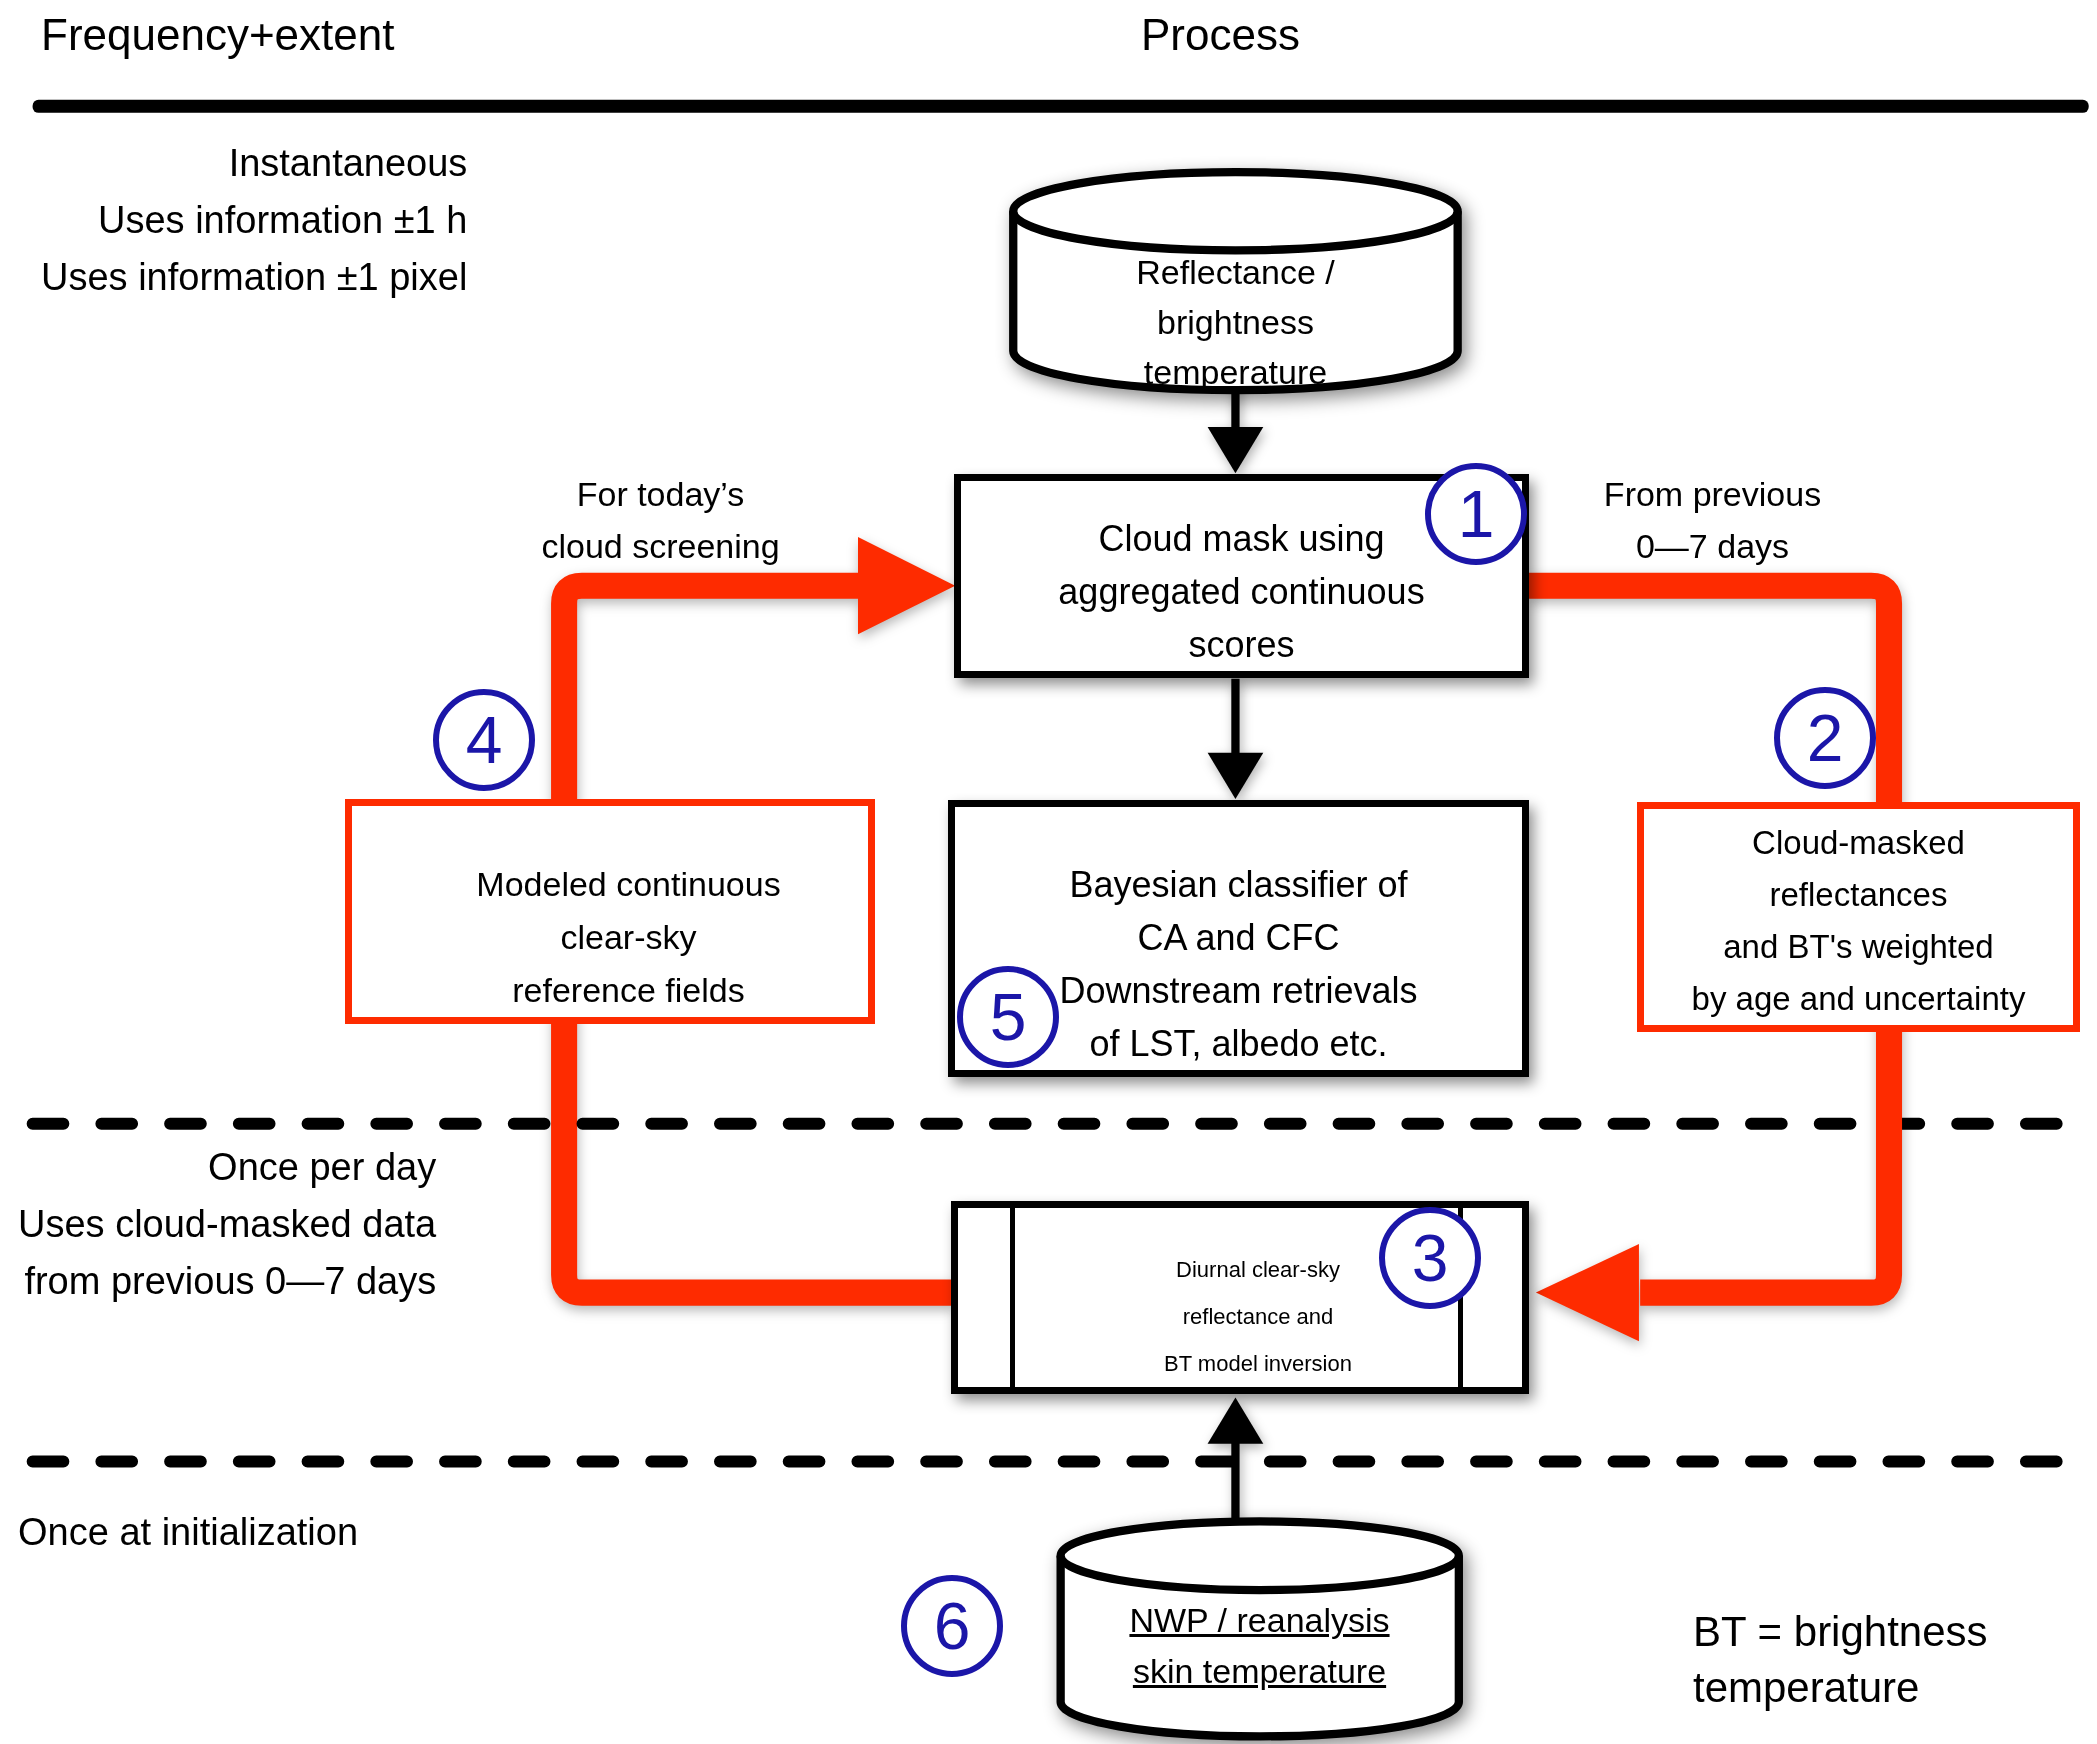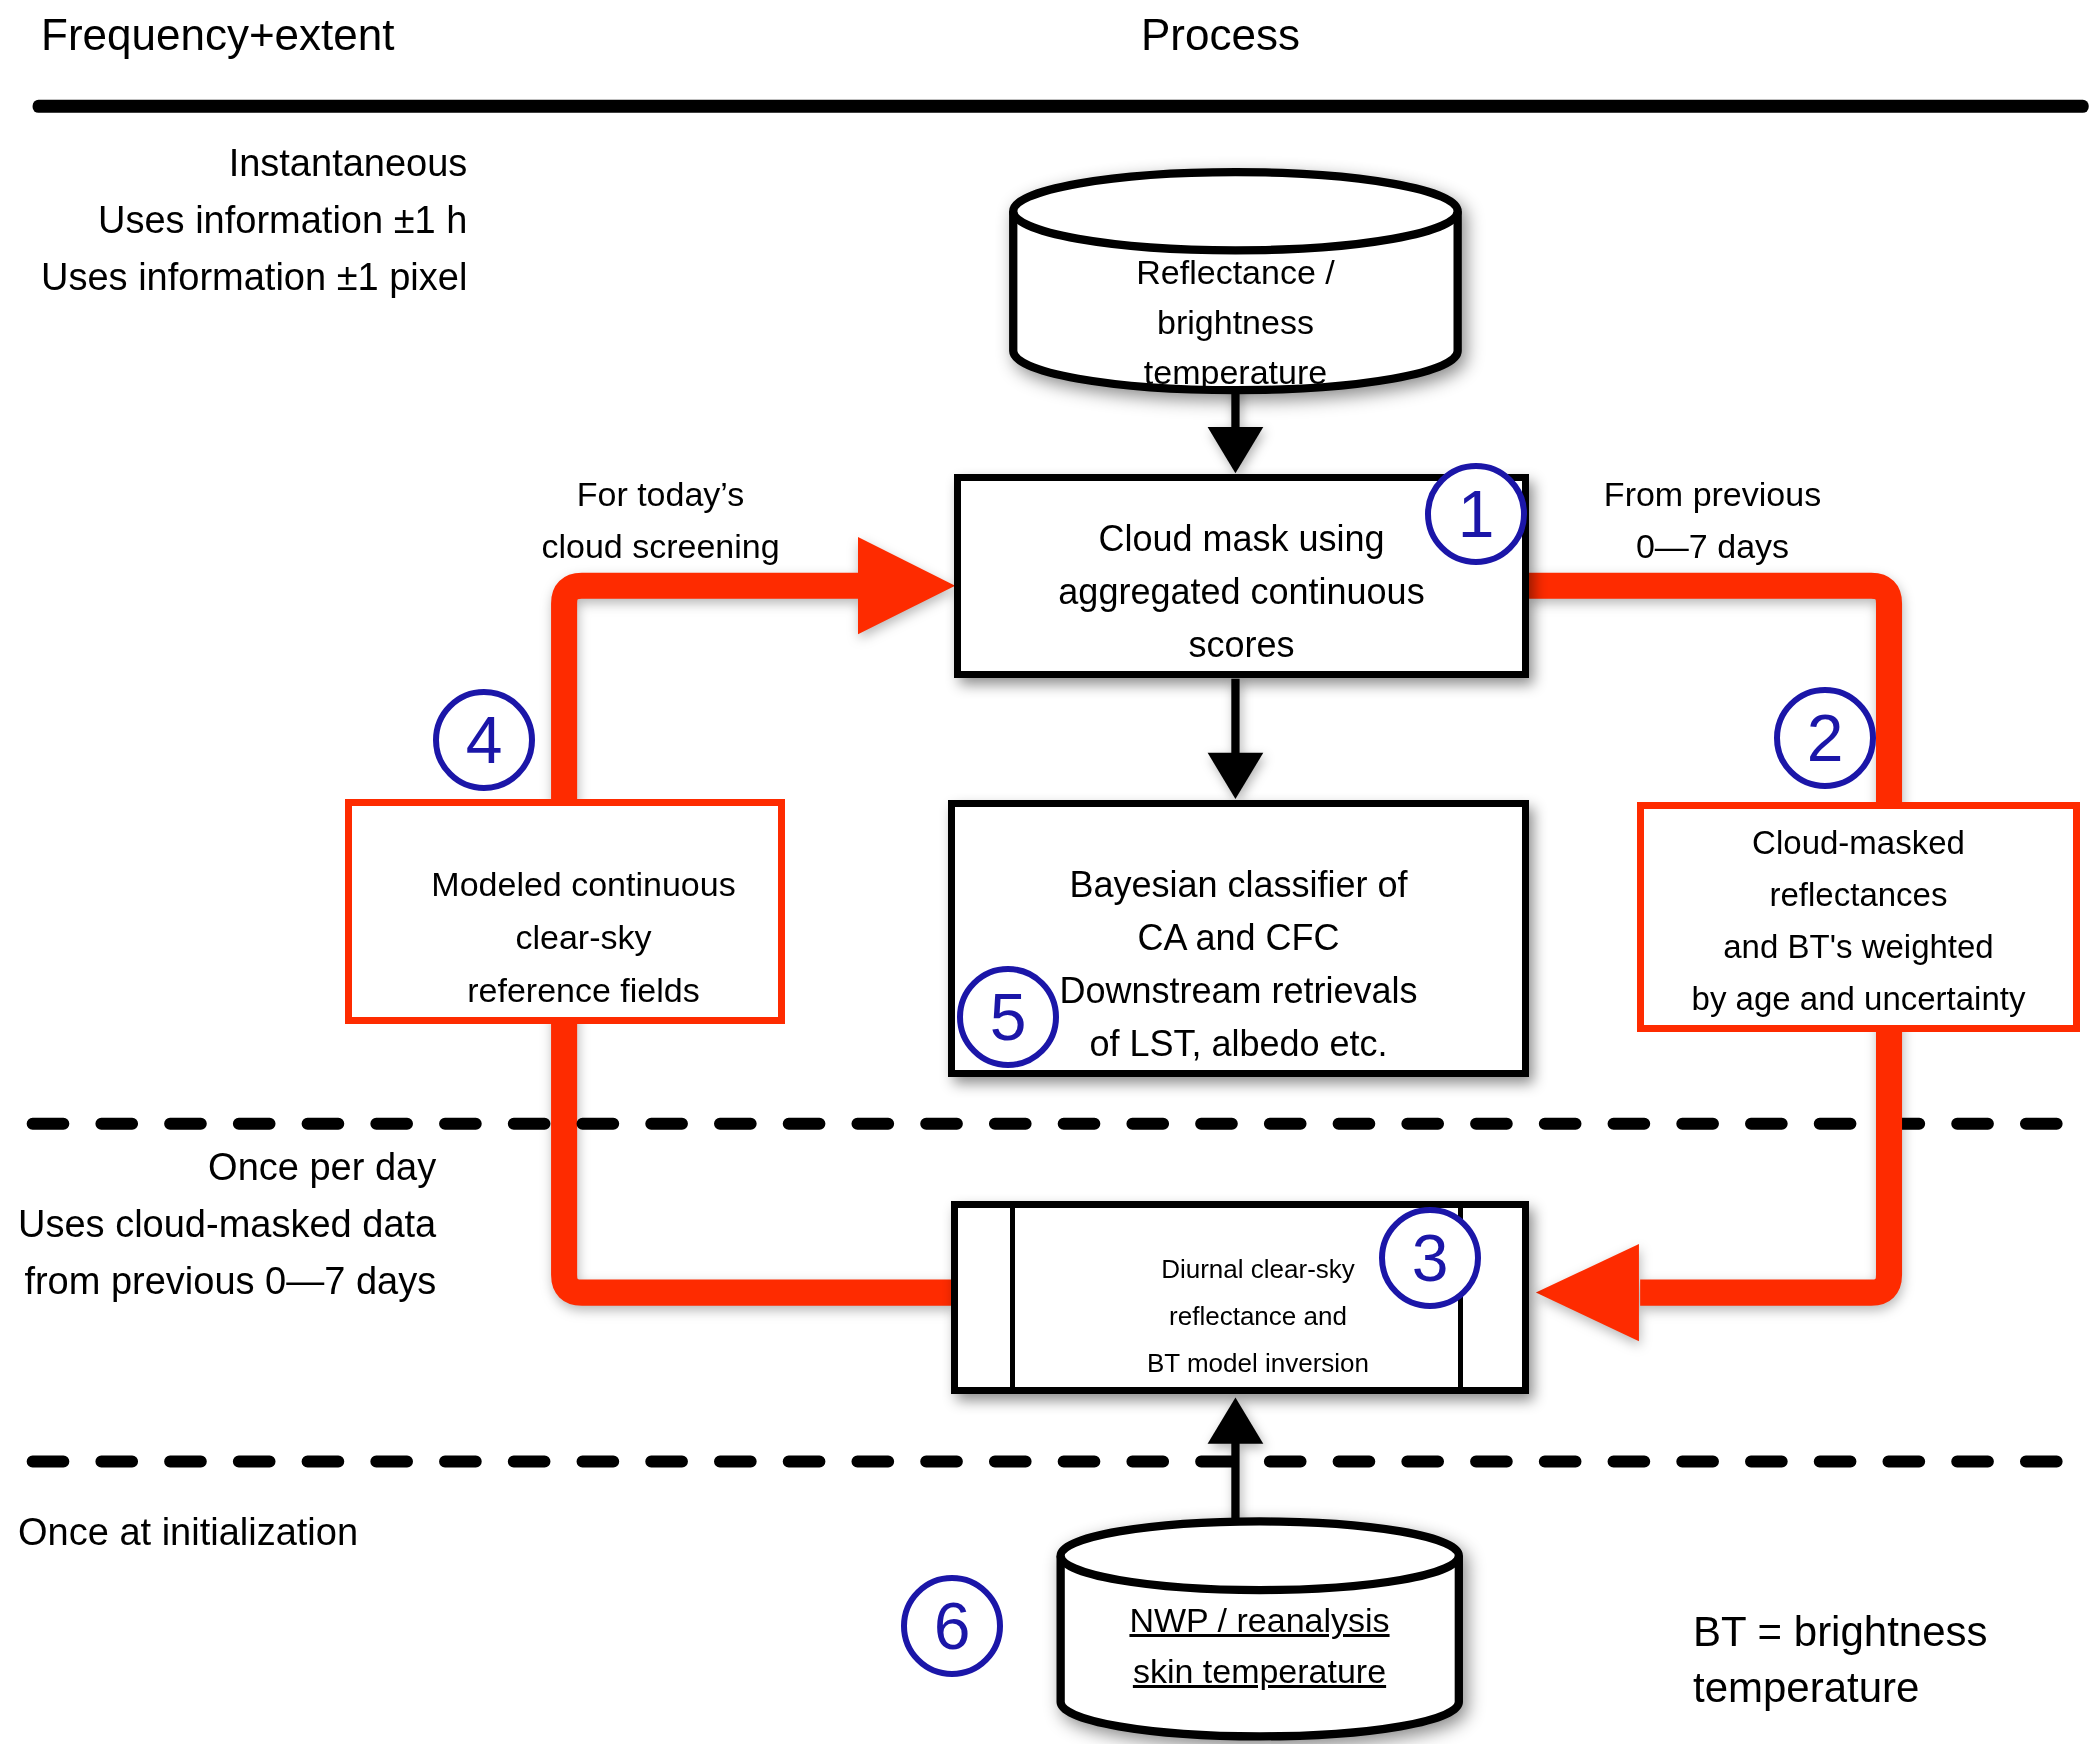--- a/index.html
+++ b/index.html
@@ -110,21 +110,21 @@
     <div>0—7 days</div>
   </div>
 
   <div class="box box-black boxtext z2" style="left:954px;top:474px;width:575px;height:204px;">
     <div>Cloud mask using</div>
     <div>aggregated continuous</div>
     <div>scores</div>
   </div>
   <div class="badge" style="left:1425px;top:463px;">1</div>
 
-  <div class="box box-red boxtext z2" style="left:345px;top:799px;width:440px;height:225px;font-size:34px;padding-left:37px;">
+  <div class="box box-red boxtext z2" style="left:345px;top:799px;width:530px;height:225px;font-size:34px;padding-left:37px;">
     <div>Modeled continuous</div>
     <div>clear-sky</div>
     <div>reference fields</div>
   </div>
   <div class="badge" style="left:433px;top:689px;">4</div>
 
   <div class="box box-black boxtext z2" style="left:948px;top:800px;width:581px;height:277px;">
     <div>Bayesian classifier of</div>
     <div>CA and CFC</div>
     <div>Downstream retrievals</div>
@@ -139,21 +139,21 @@
     <div>by age and uncertainty</div>
   </div>
   <div class="badge" style="left:1774px;top:687px;">2</div>
 
   <div class="abs note z2" style="left:18px;top:1139px;">
     <div>Once per day</div>
     <div>Uses cloud-masked data</div>
     <div>from previous 0—7 days</div>
   </div>
 
-  <div class="box box-black z2" style="left:951px;top:1201px;width:578px;height:193px;font-size:26px;line-height:47px;padding-left:36px;">
+  <div class="box box-black z2" style="left:951px;top:1201px;width:578px;height:193px;font-size:22px;line-height:47px;padding-left:36px;">
     <div class="innerline" style="left:52px;"></div>
     <div class="innerline" style="right:59px;"></div>
     <div>Diurnal clear-sky</div>
     <div>reflectance and</div>
     <div>BT model inversion</div>
   </div>
   <div class="badge" style="left:1379px;top:1207px;">3</div>
 
   <div class="abs note z2" style="left:18px;top:1504px;">
     <div>Once at initialization</div>

